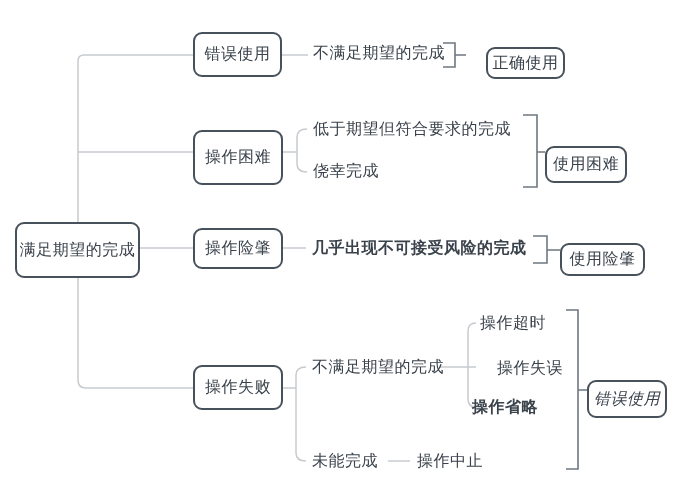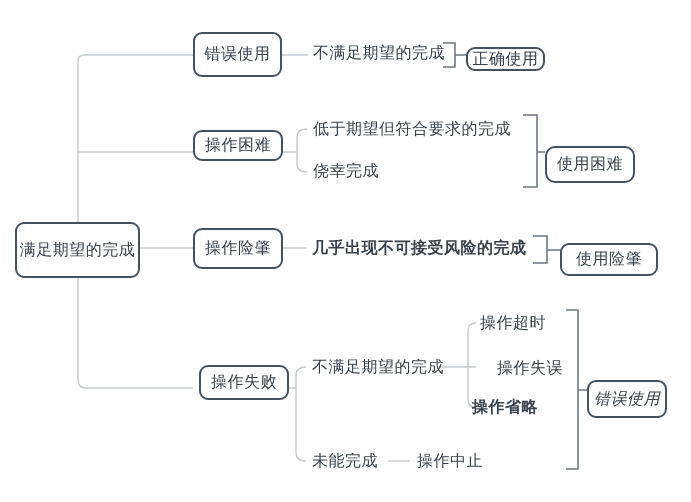--- a/index.html
+++ b/index.html
@@ -81,33 +81,33 @@
 
     <path class="bracket" d="M443 43 H455 V67 H443 M455 55 H466"></path>
     <path class="bracket" d="M523 115 H537 V187 H523 M537 152 H545"></path>
     <path class="bracket" d="M533 236 H547 V263 H533 M547 250 H560"></path>
     <path class="bracket" d="M566 310 H578 V469 H566 M578 390 H587"></path>
   </svg>
 
   <div class="node" style="left:15px;top:222px;width:125px;height:56px;">满足期望的完成</div>
 
   <div class="node" style="left:193px;top:32px;width:89px;height:45px;">错误使用</div>
-  <div class="node" style="left:193px;top:130px;width:90px;height:31px;">操作困难</div>
+  <div class="node" style="left:193px;top:130px;width:90px;height:55px;">操作困难</div>
   <div class="node" style="left:193px;top:228px;width:90px;height:41px;">操作险肇</div>
-  <div class="node" style="left:199px;top:365px;width:90px;height:35px;">操作失败</div>
+  <div class="node" style="left:193px;top:365px;width:90px;height:45px;">操作失败</div>
 
   <div class="leaf" style="left:313px;top:45px;">不满足期望的完成</div>
   <div class="leaf" style="left:313px;top:121px;">低于期望但符合要求的完成</div>
   <div class="leaf" style="left:313px;top:163px;">侥幸完成</div>
   <div class="leaf" style="left:312px;top:240px;font-weight:bold;">几乎出现不可接受风险的完成</div>
   <div class="leaf" style="left:312px;top:359px;">不满足期望的完成</div>
   <div class="leaf" style="left:480px;top:315px;">操作超时</div>
   <div class="leaf" style="left:497px;top:360px;">操作失误</div>
   <div class="leaf" style="left:472px;top:399px;font-weight:bold;">操作省略</div>
   <div class="leaf" style="left:312px;top:453px;">未能完成</div>
   <div class="leaf" style="left:417px;top:453px;">操作中止</div>
 
-  <div class="node" style="left:466px;top:47px;width:79px;height:24px;">正确使用</div>
-  <div class="node" style="left:545px;top:146px;width:90px;height:37px;border-radius:10px;">使用困难</div>
-  <div class="node" style="left:560px;top:243px;width:98px;height:33px;">使用险肇</div>
+  <div class="node" style="left:486px;top:47px;width:79px;height:32px;">正确使用</div>
+  <div class="node" style="left:545px;top:146px;width:82px;height:37px;">使用困难</div>
+  <div class="node" style="left:560px;top:243px;width:85px;height:33px;">使用险肇</div>
   <div class="node" style="left:587px;top:380px;width:80px;height:38px;font-style:italic;">错误使用</div>
 
 </div>
 
 </body></html>

